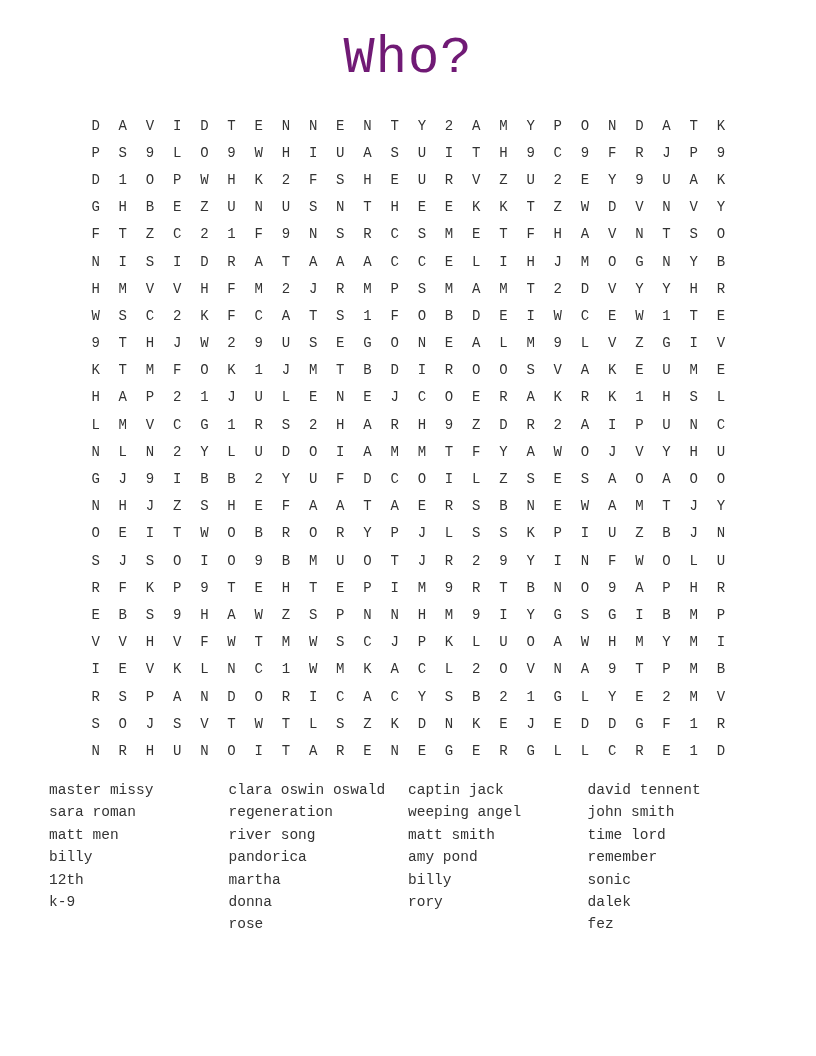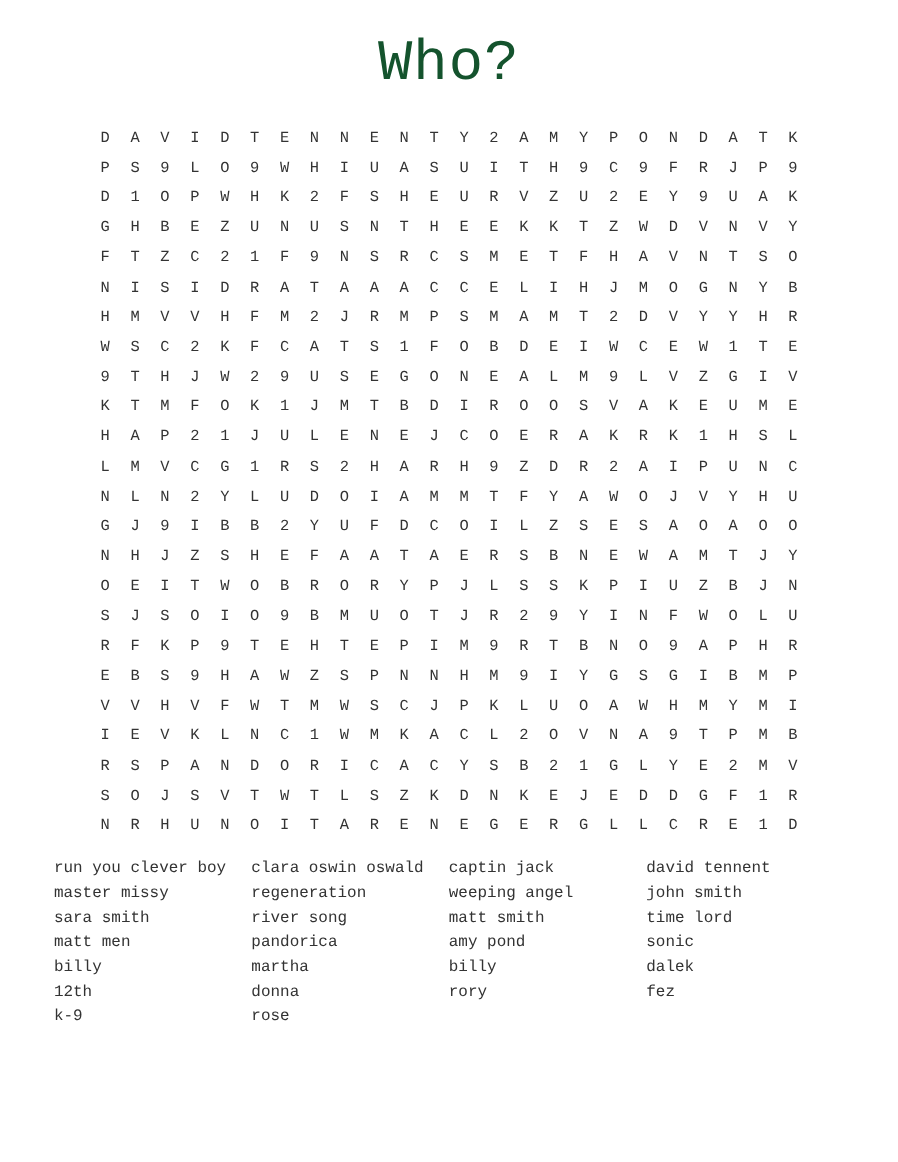--- a/index.html
+++ b/index.html
@@ -21,21 +21,21 @@
     position: absolute;
     top: 30px;
     left: 0;
     width: 100%;
     margin: 0;
     text-align: center;
     font-family: "Liberation Mono", monospace;
     font-weight: 400;
     font-size: 52px;
     line-height: 1.1;
-    color: #14532d;
+    color: #701a75;
     letter-spacing: 1px;
   }
   .grid {
     position: absolute;
     left: 82px;
     top: 112px;
   }
   .grid-row {
     display: flex;
     height: 27.2px;
@@ -694,23 +694,22 @@
         <span class="cell">L</span>
         <span class="cell">C</span>
         <span class="cell">R</span>
         <span class="cell">E</span>
         <span class="cell">1</span>
         <span class="cell">D</span>
       </div>
     </div>
   <div class="words" id="words">
       <div class="word-col">
-        <div class="word">run you clever boy</div>
         <div class="word">master missy</div>
-        <div class="word">sara smith</div>
+        <div class="word">sara roman</div>
         <div class="word">matt men</div>
         <div class="word">billy</div>
         <div class="word">12th</div>
         <div class="word">k-9</div>
       </div>
       <div class="word-col">
         <div class="word">clara oswin oswald</div>
         <div class="word">regeneration</div>
         <div class="word">river song</div>
         <div class="word">pandorica</div>
@@ -723,18 +722,19 @@
         <div class="word">weeping angel</div>
         <div class="word">matt smith</div>
         <div class="word">amy pond</div>
         <div class="word">billy</div>
         <div class="word">rory</div>
       </div>
       <div class="word-col">
         <div class="word">david tennent</div>
         <div class="word">john smith</div>
         <div class="word">time lord</div>
+        <div class="word">remember</div>
         <div class="word">sonic</div>
         <div class="word">dalek</div>
         <div class="word">fez</div>
       </div>
     </div>
 </div>
 
 </body></html>

